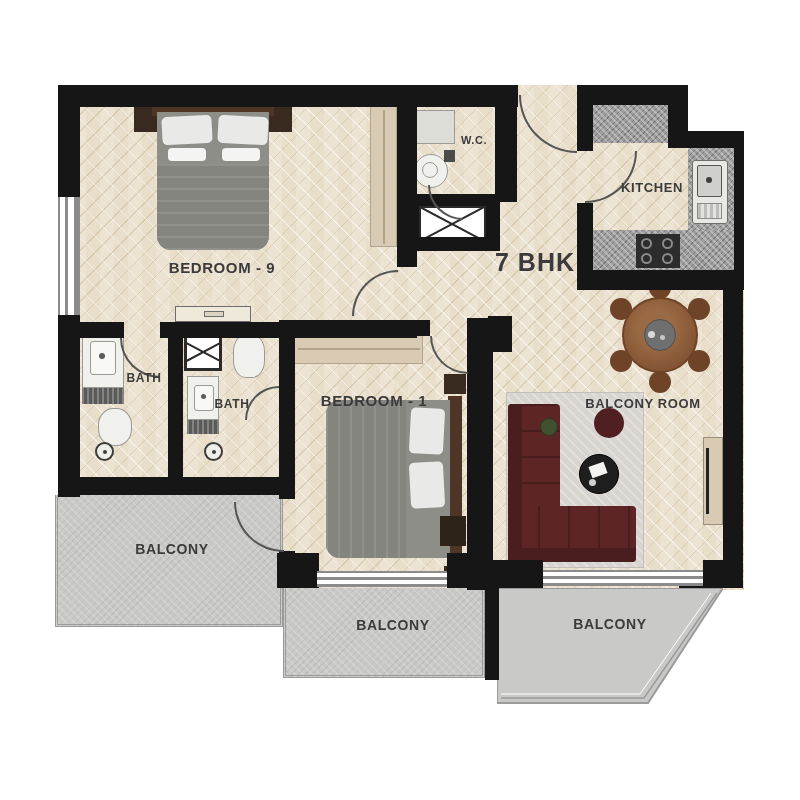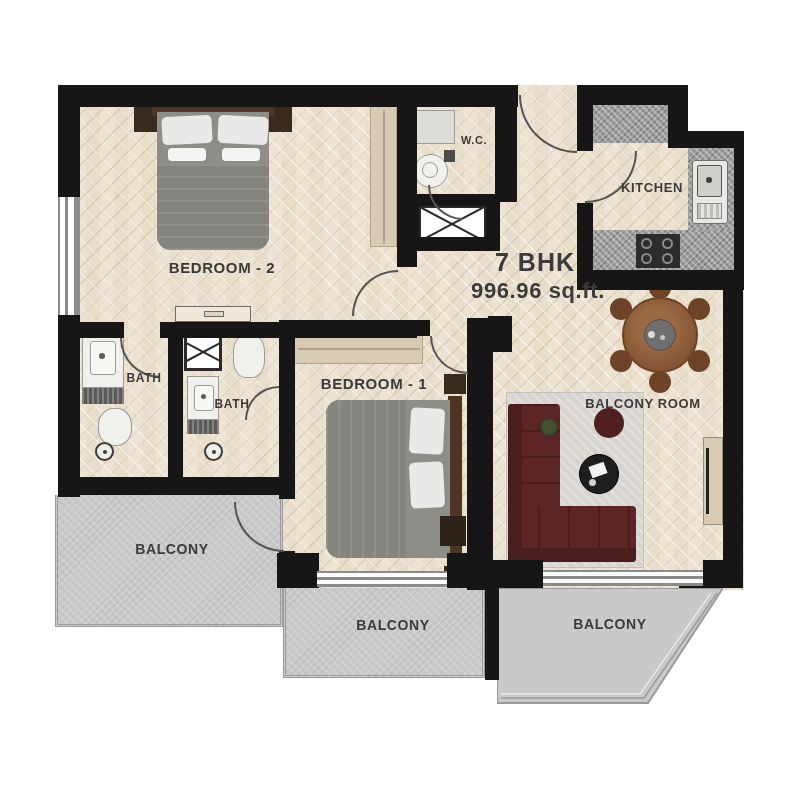--- a/index.html
+++ b/index.html
@@ -229,26 +229,25 @@
 
   <div class="arc bl" style="left:519px;top:95px;width:58px;height:58px;"></div>
   <div class="arc br" style="left:585px;top:151px;width:52px;height:52px;"></div>
   <div class="arc bl" style="left:428px;top:185px;width:35px;height:35px;"></div>
   <div class="arc tl" style="left:352px;top:270px;width:46px;height:46px;"></div>
   <div class="arc bl" style="left:120px;top:338px;width:40px;height:40px;"></div>
   <div class="arc tl" style="left:245px;top:386px;width:34px;height:34px;"></div>
   <div class="arc bl" style="left:430px;top:336px;width:38px;height:38px;"></div>
   <div class="arc bl" style="left:234px;top:502px;width:50px;height:50px;"></div>
 
-  <div class="lbl" style="left:222px;top:267px;font-size:15px;">BEDROOM - 2</div>
+  <div class="lbl" style="left:222px;top:267px;font-size:15px;">BEDROOM - 9</div>
   <div class="lbl" style="left:474px;top:140px;font-size:11px;">W.C.</div>
   <div class="lbl" style="left:652px;top:187px;font-size:13px;text-align:right;">KITCHEN</div>
   <div class="lbl" style="left:535px;top:262px;font-size:25px;letter-spacing:1px;">7 BHK</div>
-  <div class="lbl" style="left:538px;top:291px;font-size:22px;">996.96 sq.ft.</div>
   <div class="lbl" style="left:144px;top:378px;font-size:12px;">BATH</div>
   <div class="lbl" style="left:232px;top:404px;font-size:12px;">BATH</div>
-  <div class="lbl" style="left:374px;top:383px;font-size:15px;">BEDROOM - 1</div>
+  <div class="lbl" style="left:374px;top:400px;font-size:15px;">BEDROOM - 1</div>
   <div class="lbl" style="left:643px;top:403px;font-size:13px;">BALCONY ROOM</div>
   <div class="lbl" style="left:172px;top:549px;font-size:14px;">BALCONY</div>
   <div class="lbl" style="left:393px;top:625px;font-size:14px;">BALCONY</div>
   <div class="lbl" style="left:610px;top:624px;font-size:14px;">BALCONY</div>
 
 </div>
 
 </body></html>

